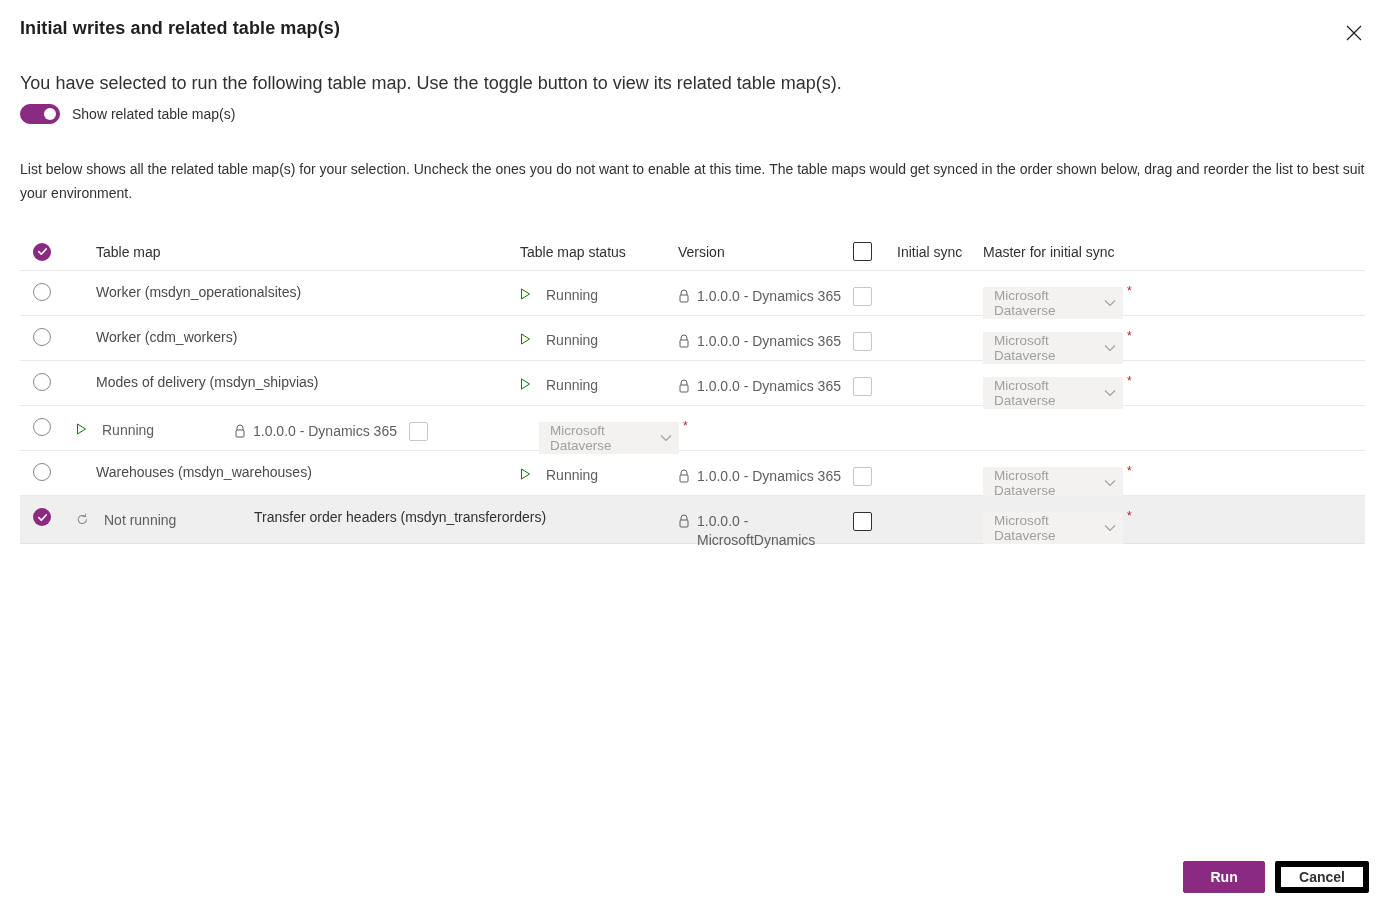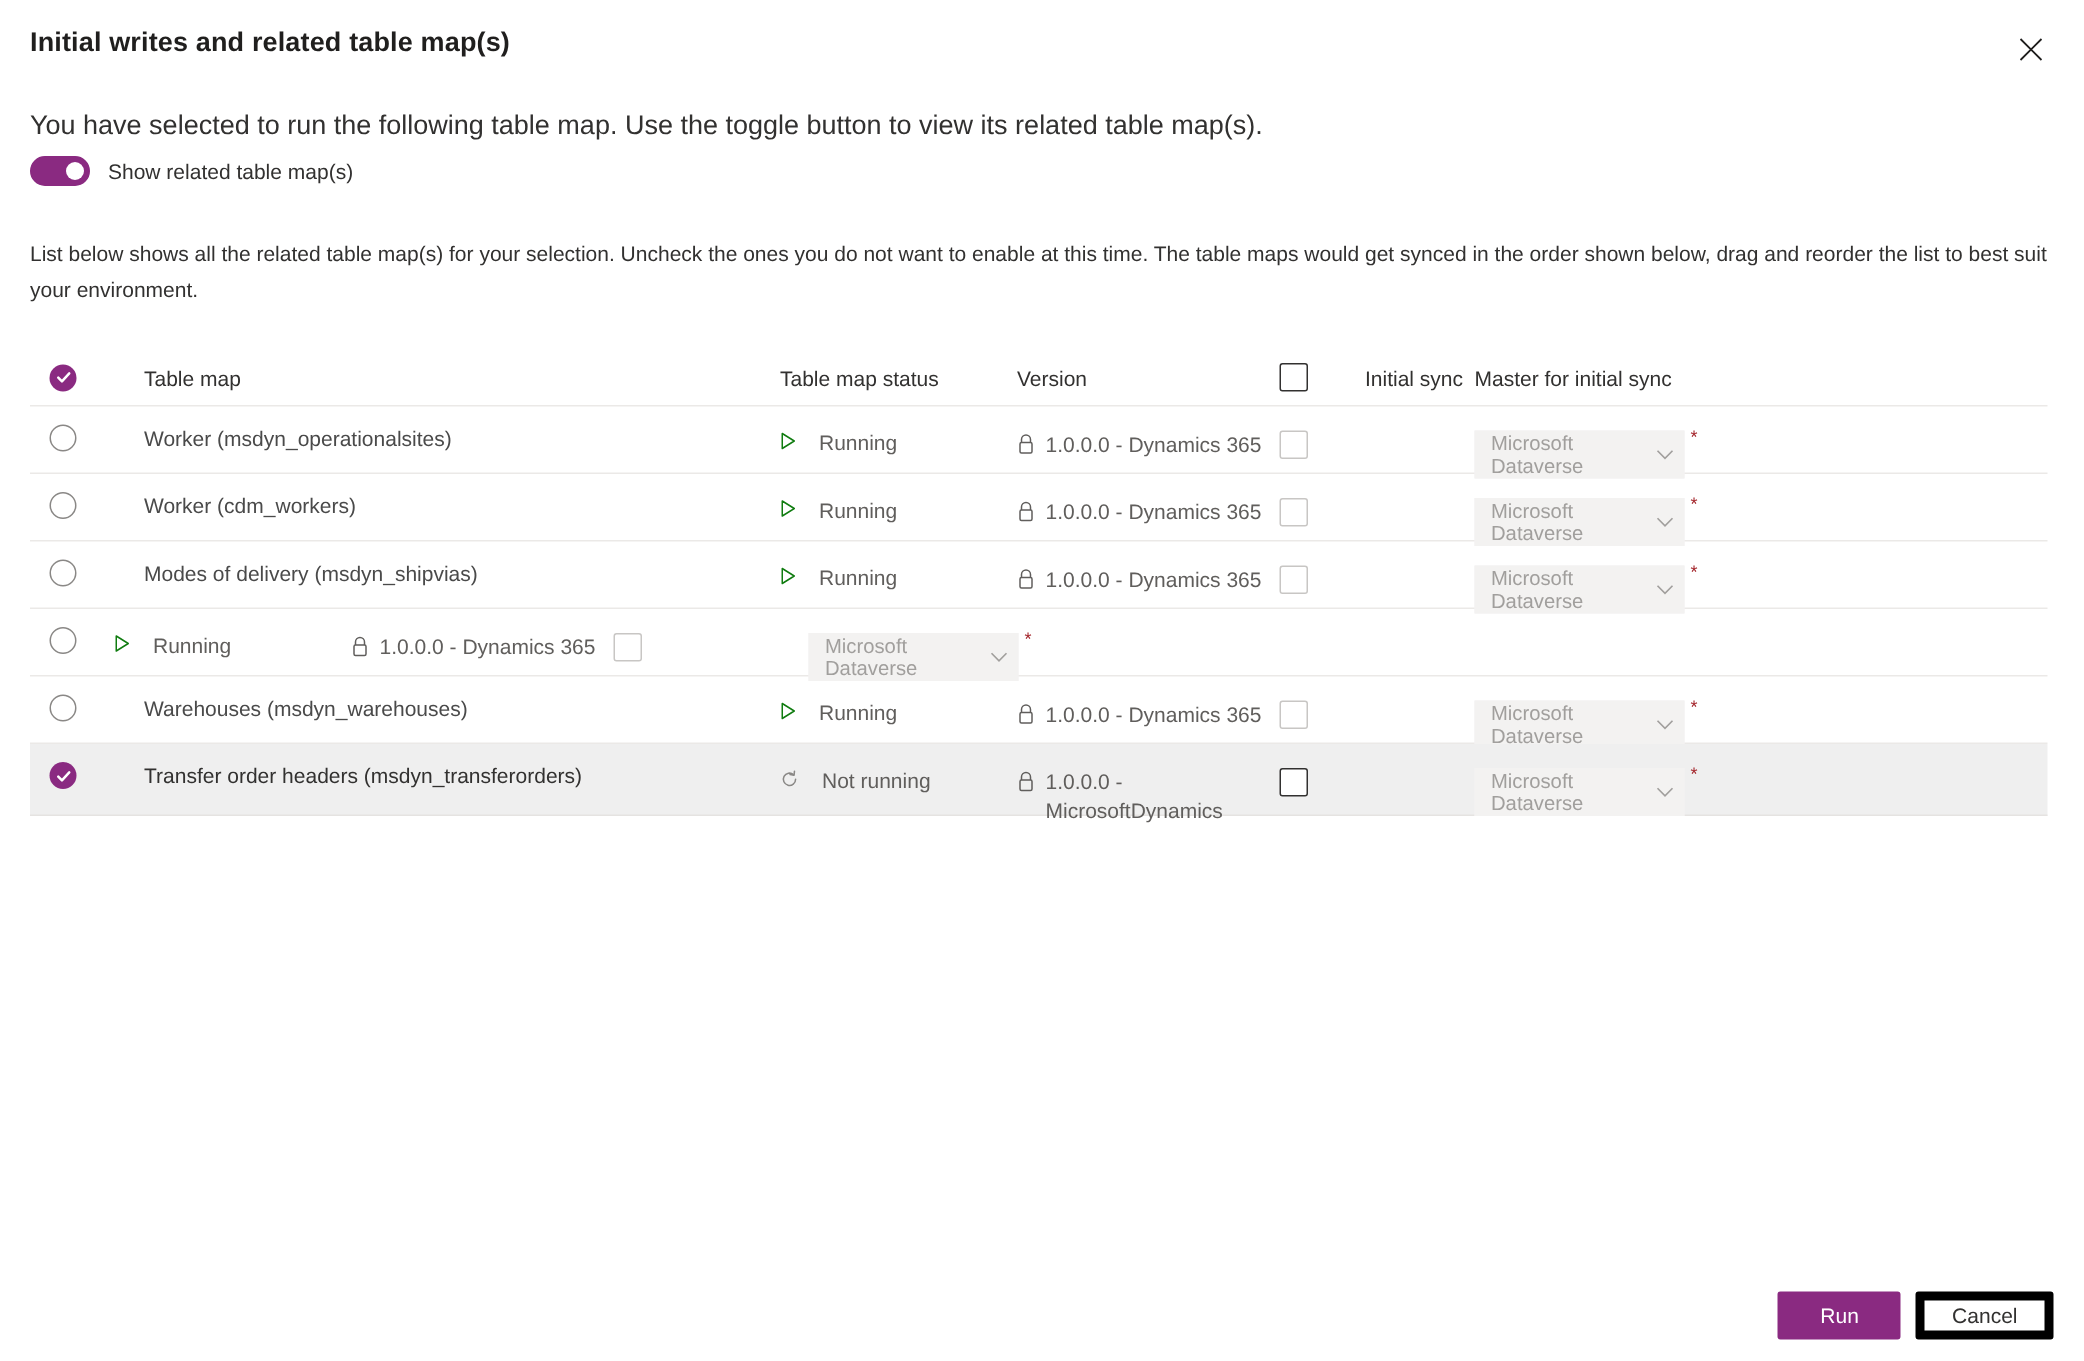--- a/index.html
+++ b/index.html
@@ -124,21 +124,21 @@
   .req { color: #a4262c; font-size: 12px; margin-left: 4px; line-height: 12px; margin-top: -2px; }
 
   
   .footer {
     position: absolute; right: 20px; bottom: 14px;
     display: flex; gap: 10px; align-items: center;
   }
   .btn {
     height: 32px; min-width: 82px; padding: 0 18px;
     font-size: 14px; font-family: "Liberation Sans", sans-serif;
-    cursor: pointer; border-radius: 2px;
+    cursor: pointer; border-radius: 2px; font-weight: bold;
   }
   .btn-primary { background: #8a2a81; color: #ffffff; border: 1px solid #8a2a81; }
   .btn-default { background: #ffffff; color: #323130; border: 6px solid #000000; }
 </style>
 </head>
 <body>
 
 <div class="panel">
 
   <div class="dlg-title">Initial writes and related table map(s)</div>
@@ -169,21 +169,21 @@
           <svg width="11" height="11" viewBox="0 0 12 12">
               <path d="M2 6.2 L4.7 9 L10 3.2" stroke="#ffffff" stroke-width="1.8" fill="none" stroke-linecap="round" stroke-linejoin="round"></path>
             </svg>
         </div>
       </div>
       <div class="cell col-name">Table map</div>
       <div class="cell col-status">Table map status</div>
       <div class="cell col-version">Version</div>
       <div class="cell col-sync">
         <div class="chk dark"></div>
-        <span style="margin-left:38px">Initial sync</span>
+        <span style="margin-left:25px">Initial sync</span>
       </div>
       <div class="cell col-master">Master for initial sync</div>
     </div>
 
     <div id="rows">
         <div class="trow">
           <div class="cell col-sel">
             <div class="empty-circle"></div>
           </div>
           <div class="cell col-name">
@@ -405,33 +405,33 @@
           </div>
         </div>
         <div class="trow selected tall">
           <div class="cell col-sel">
             <div class="check-circle">
               <svg width="11" height="11" viewBox="0 0 12 12">
                 <path d="M2 6.2 L4.7 9 L10 3.2" stroke="#ffffff" stroke-width="1.8" fill="none" stroke-linecap="round" stroke-linejoin="round"></path>
               </svg>
             </div>
           </div>
-          <div class="cell col-name">
-            <span class="tname">Transfer order headers (msdyn_transferorders)</span>
-          </div>
           <div class="cell mid col-status">
             <span class="status">
               <span>
                 <svg width="13" height="13" viewBox="0 0 14 14">
                   <path d="M11.2 7a4.4 4.4 0 1 1-1.5-3.3" stroke="#8a8886" stroke-width="1.1" fill="none" stroke-linecap="round"></path>
                   <path d="M10.4 1.2 L10.1 4.1 L7.2 3.6" stroke="#8a8886" stroke-width="1.1" fill="none" stroke-linecap="round" stroke-linejoin="round"></path>
                 </svg>
               </span>
               <span>Not running</span>
             </span>
+          </div>
+          <div class="cell col-name">
+            <span class="tname">Transfer order headers (msdyn_transferorders)</span>
           </div>
           <div class="cell mid col-version">
             <span class="version">
               <span>
                 <svg width="12" height="14" viewBox="0 0 12 14">
                   <path d="M3 6V4a3 3 0 0 1 6 0v2" stroke="#605e5c" stroke-width="1" fill="none"></path>
                   <rect x="2" y="6" width="8" height="7" rx="1" stroke="#605e5c" stroke-width="1" fill="none"></rect>
                 </svg>
               </span>
               <span class="vtext">1.0.0.0 - MicrosoftDynamics</span>

